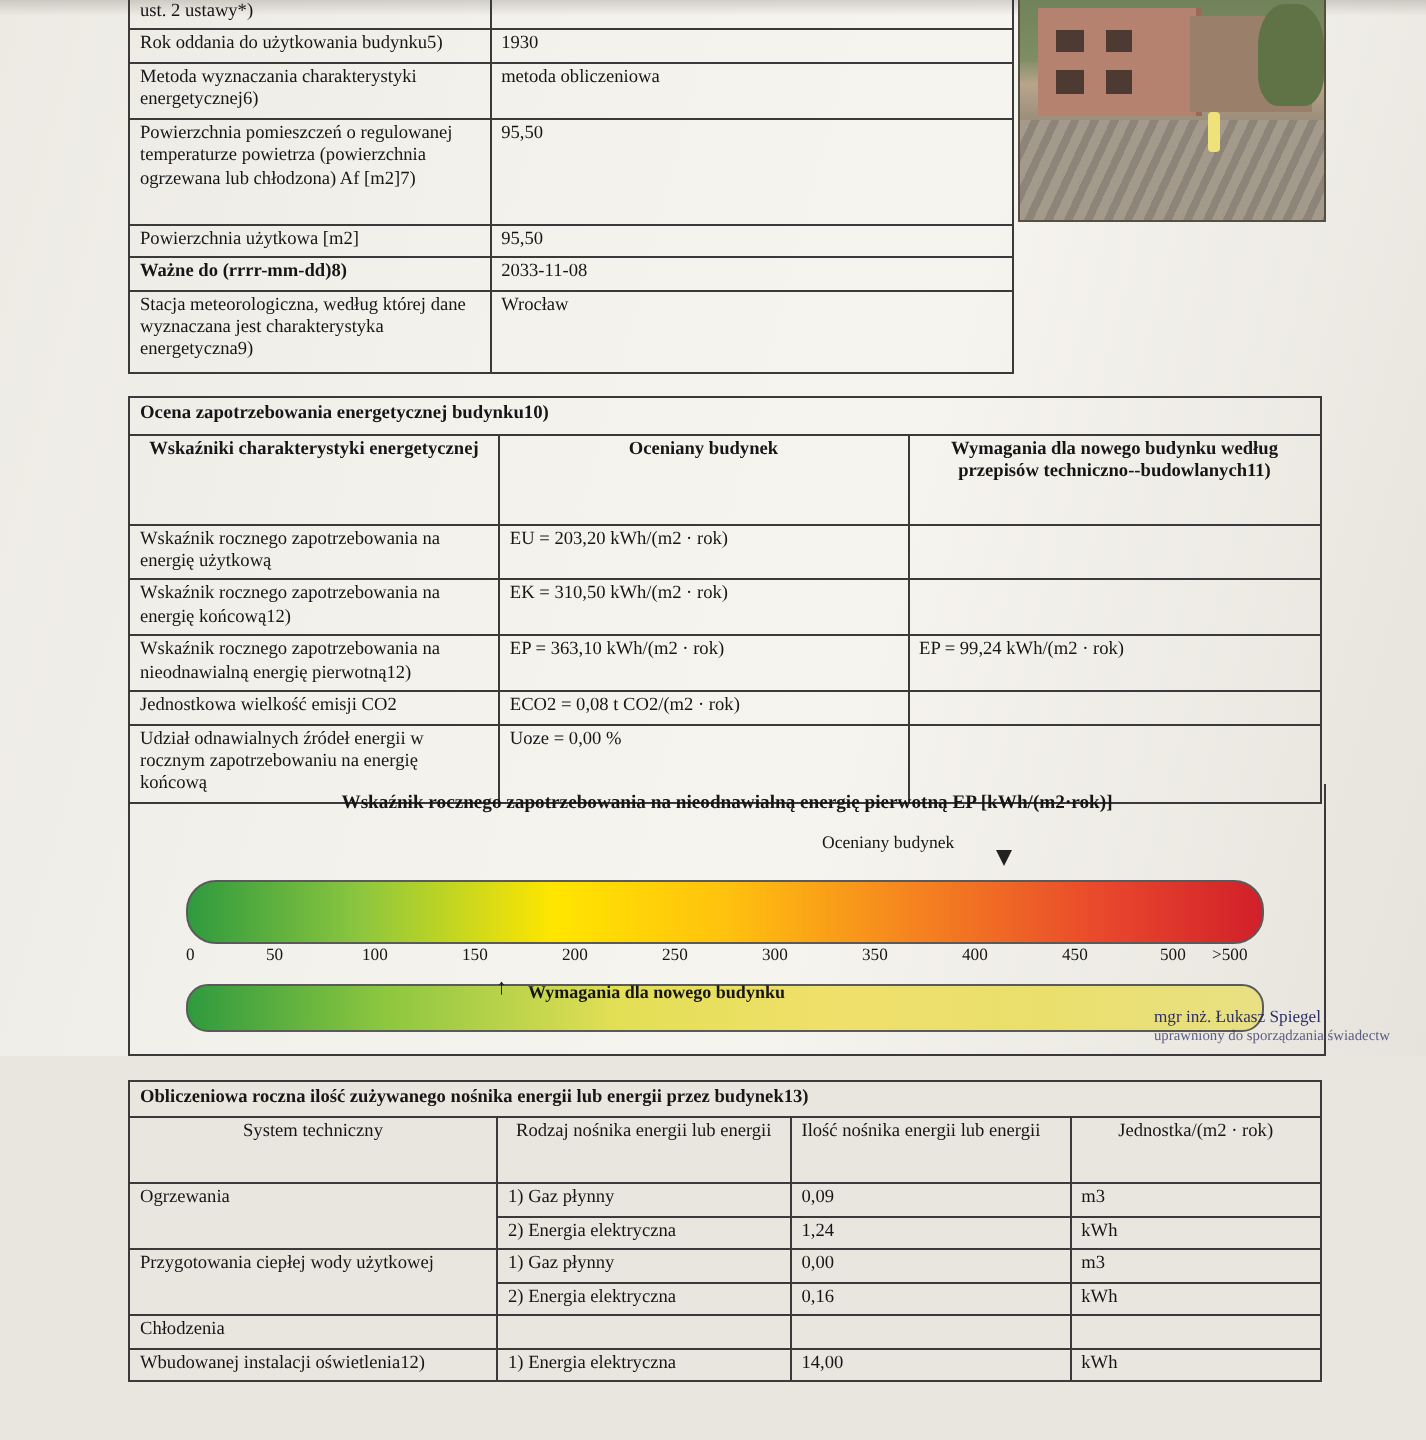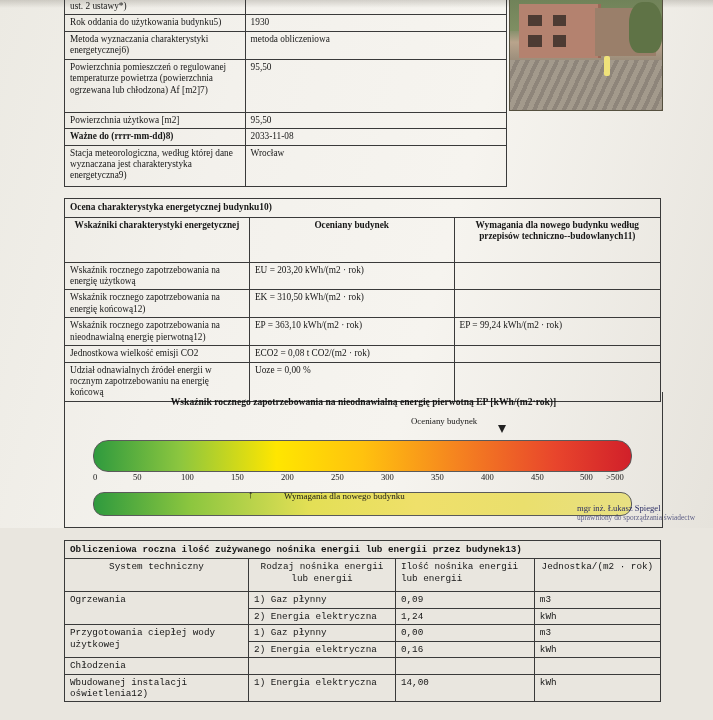--- a/index.html
+++ b/index.html
@@ -97,26 +97,26 @@
     background:linear-gradient(to right,#2f9a3e 0%,#8cc63f 18%,#e3df55 40%,#efe06a 60%,#eadf6d 80%,#e8e083 100%);
   }
   .ticks{
     position:absolute;left:28px;top:80px;width:537px;height:14px;font-size:8.6px;
   }
   .ticks span{position:absolute;top:0;}
   .req-arrow{
     position:absolute;left:183px;top:96px;font-size:11px;
   }
   .req-label{
-    position:absolute;left:199px;top:99px;font-size:9px;font-weight:normal;margin-left:20px;
+    position:absolute;left:199px;top:99px;font-size:9px;font-weight:bold;
   }
 
   
   .t-bot{
-    position:absolute;left:64px;top:540px;width:597px;font-family:Liberation Mono, monospace;
+    position:absolute;left:64px;top:540px;width:597px;
   }
   .t-bot td{font-size:9.3px;}
   .t-bot .title td{font-weight:bold;padding:3px 5px;}
   .t-bot .center{text-align:center;}
   .b-c1{width:186px;}
   .b-c2{width:146px;text-align:center;}
   .b-c3{width:140px;}
   .b-c4{width:121px;}
 
   .signature{
@@ -173,21 +173,21 @@
     <div class="win" style="left:28%;top:16%;width:9%;height:10%"></div>
     <div class="win" style="left:12%;top:34%;width:9%;height:10%"></div>
     <div class="win" style="left:28%;top:34%;width:9%;height:10%"></div>
     <div class="road"></div>
     <div class="person"></div>
   </div>
 
   <table class="t-mid">
     <tbody>
         <tr class="title">
-      <td colspan="3">Ocena charakterystyka energetycznej budynku10)</td>
+      <td colspan="3">Ocena zapotrzebowania energetycznej budynku10)</td>
     </tr>
     <tr class="hdr-row">
       <td class="c-a center" style="height:40px">Wskaźniki charakterystyki energetycznej</td>
       <td class="c-b center">Oceniany budynek</td>
       <td class="c-c center">Wymagania dla nowego budynku według przepisów techniczno--budowlanych11)</td>
     </tr>
     <tr>
       <td>Wskaźnik rocznego zapotrzebowania na energię użytkową</td>
       <td>EU = 203,20 kWh/(m2 · rok)</td>
       <td></td>

